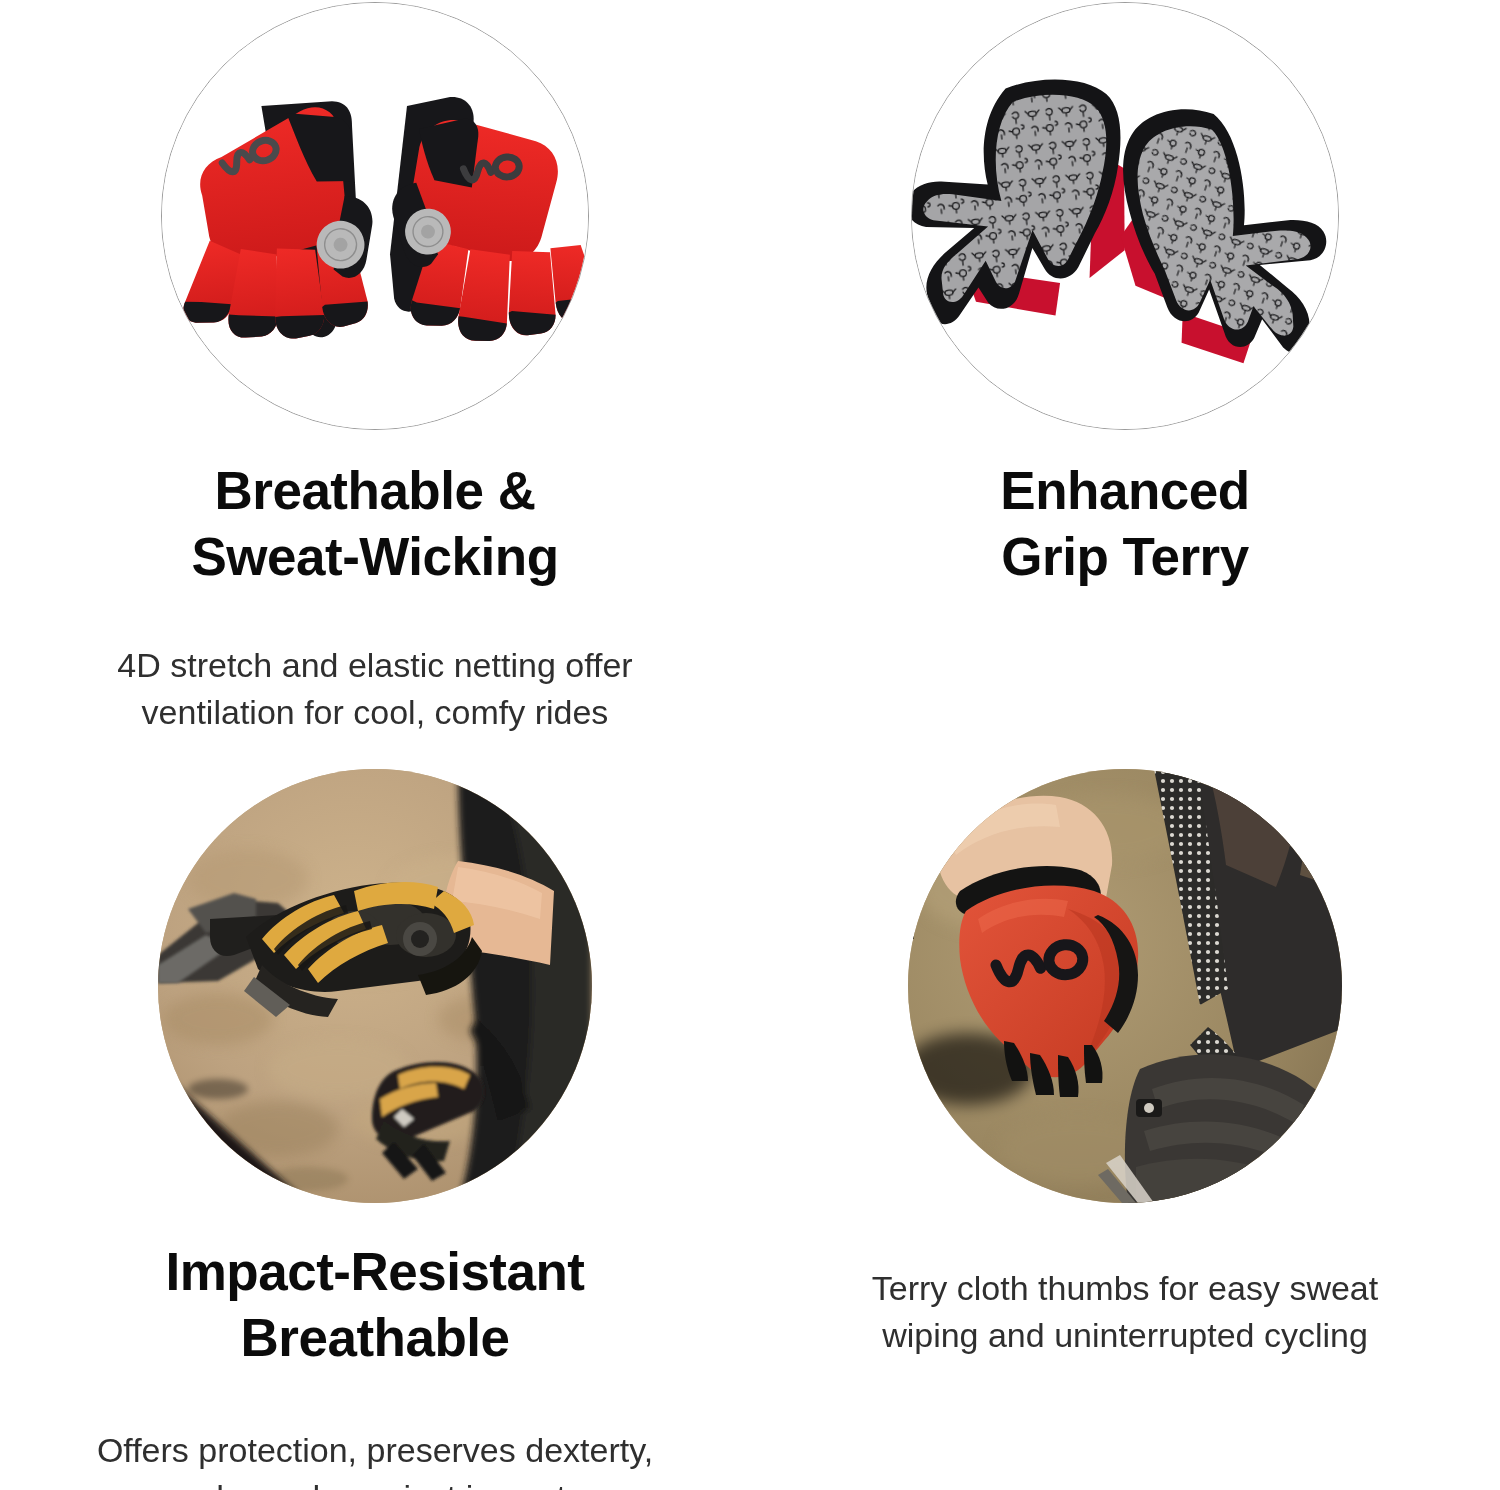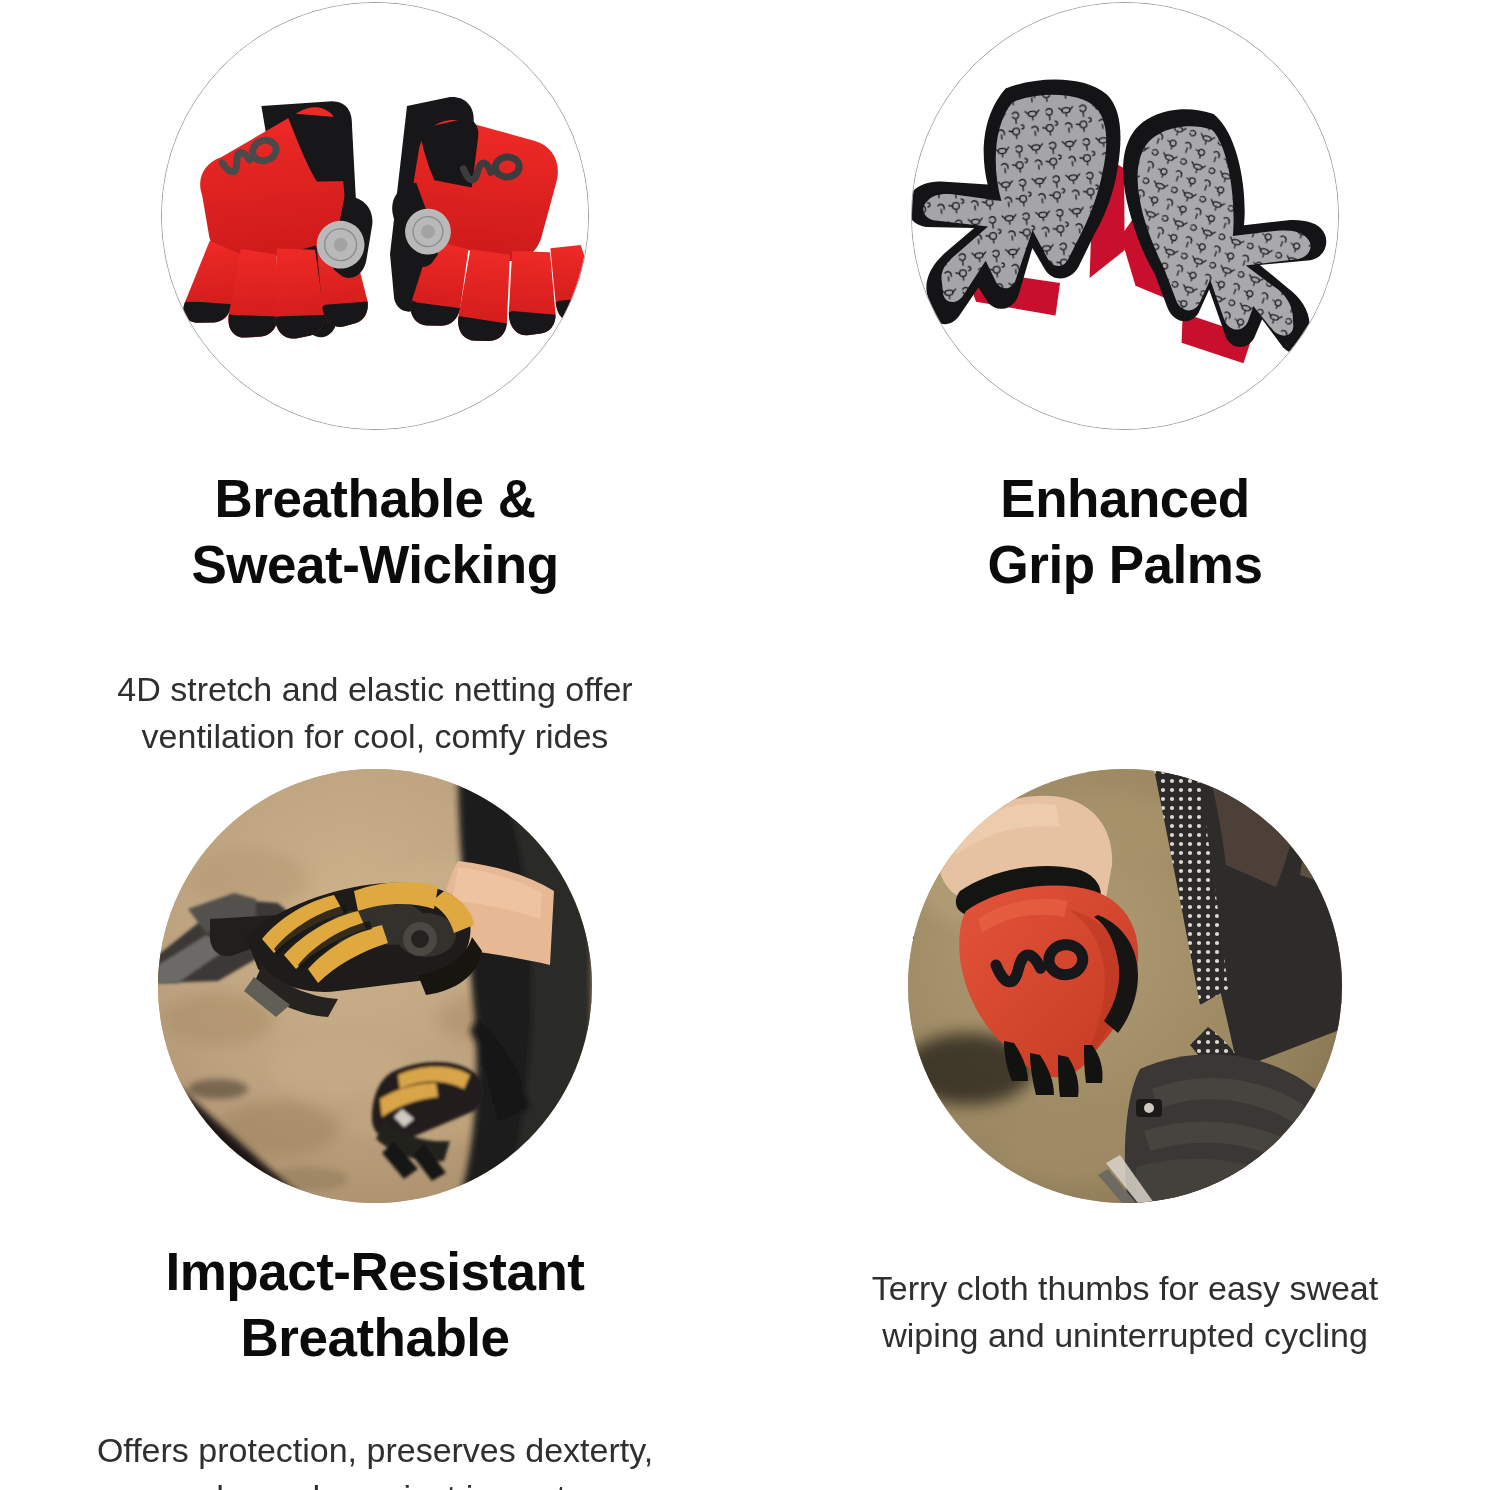--- a/index.html
+++ b/index.html
@@ -82,22 +82,22 @@
   .desc {
     font-size: 34px;
     font-weight: normal;
     line-height: 47px;
     text-align: center;
     color: #2f2f2f;
     margin: 0;
     padding: 0 6px;
     white-space: pre-line;
   }
-  .cell.r1 .heading { margin-top: 30px; }
-  .cell.r1 .desc    { margin-top: 68px; }
+  .cell.r1 .heading { margin-top: 22px; }
+  .cell.r1 .desc    { margin-top: 52px; }
   .cell.r2 .heading { margin-top: 30px; }
   .cell.r2 .desc    { margin-top: 56px; }
   .cell.left .desc  { width: 700px; }
   .cell.right .desc { width: 740px; }
 </style>
 </head>
 <body>
 
 <div class="grid">
 
@@ -245,21 +245,21 @@
                      L102 200 C108 212 122 212 126 200 L130 184
                      L152 206 C162 214 172 210 172 200 L170 188
                      C168 178 160 168 148 162 L118 144
                      L170 132 C182 128 184 116 176 110 C170 104 158 104 146 106 L102 116
                      C102 86 90 28 70 12 Z" fill="url(#doodle2)"></path>
           </g>
         </svg>
       </div>
     </div>
     <h2 class="heading">Enhanced
-Grip Palms</h2>
+Grip Terry</h2>
   </div>
 
   <div class="cell r2 left">
     <div class="media photo">
       <div class="circle-photo">
         <svg viewBox="0 0 434 434">
           <defs>
             <radialGradient id="dirt" cx="45%" cy="35%" r="80%">
               <stop offset="0" stop-color="#cdb28b"></stop>
               <stop offset="0.55" stop-color="#bda280"></stop>

